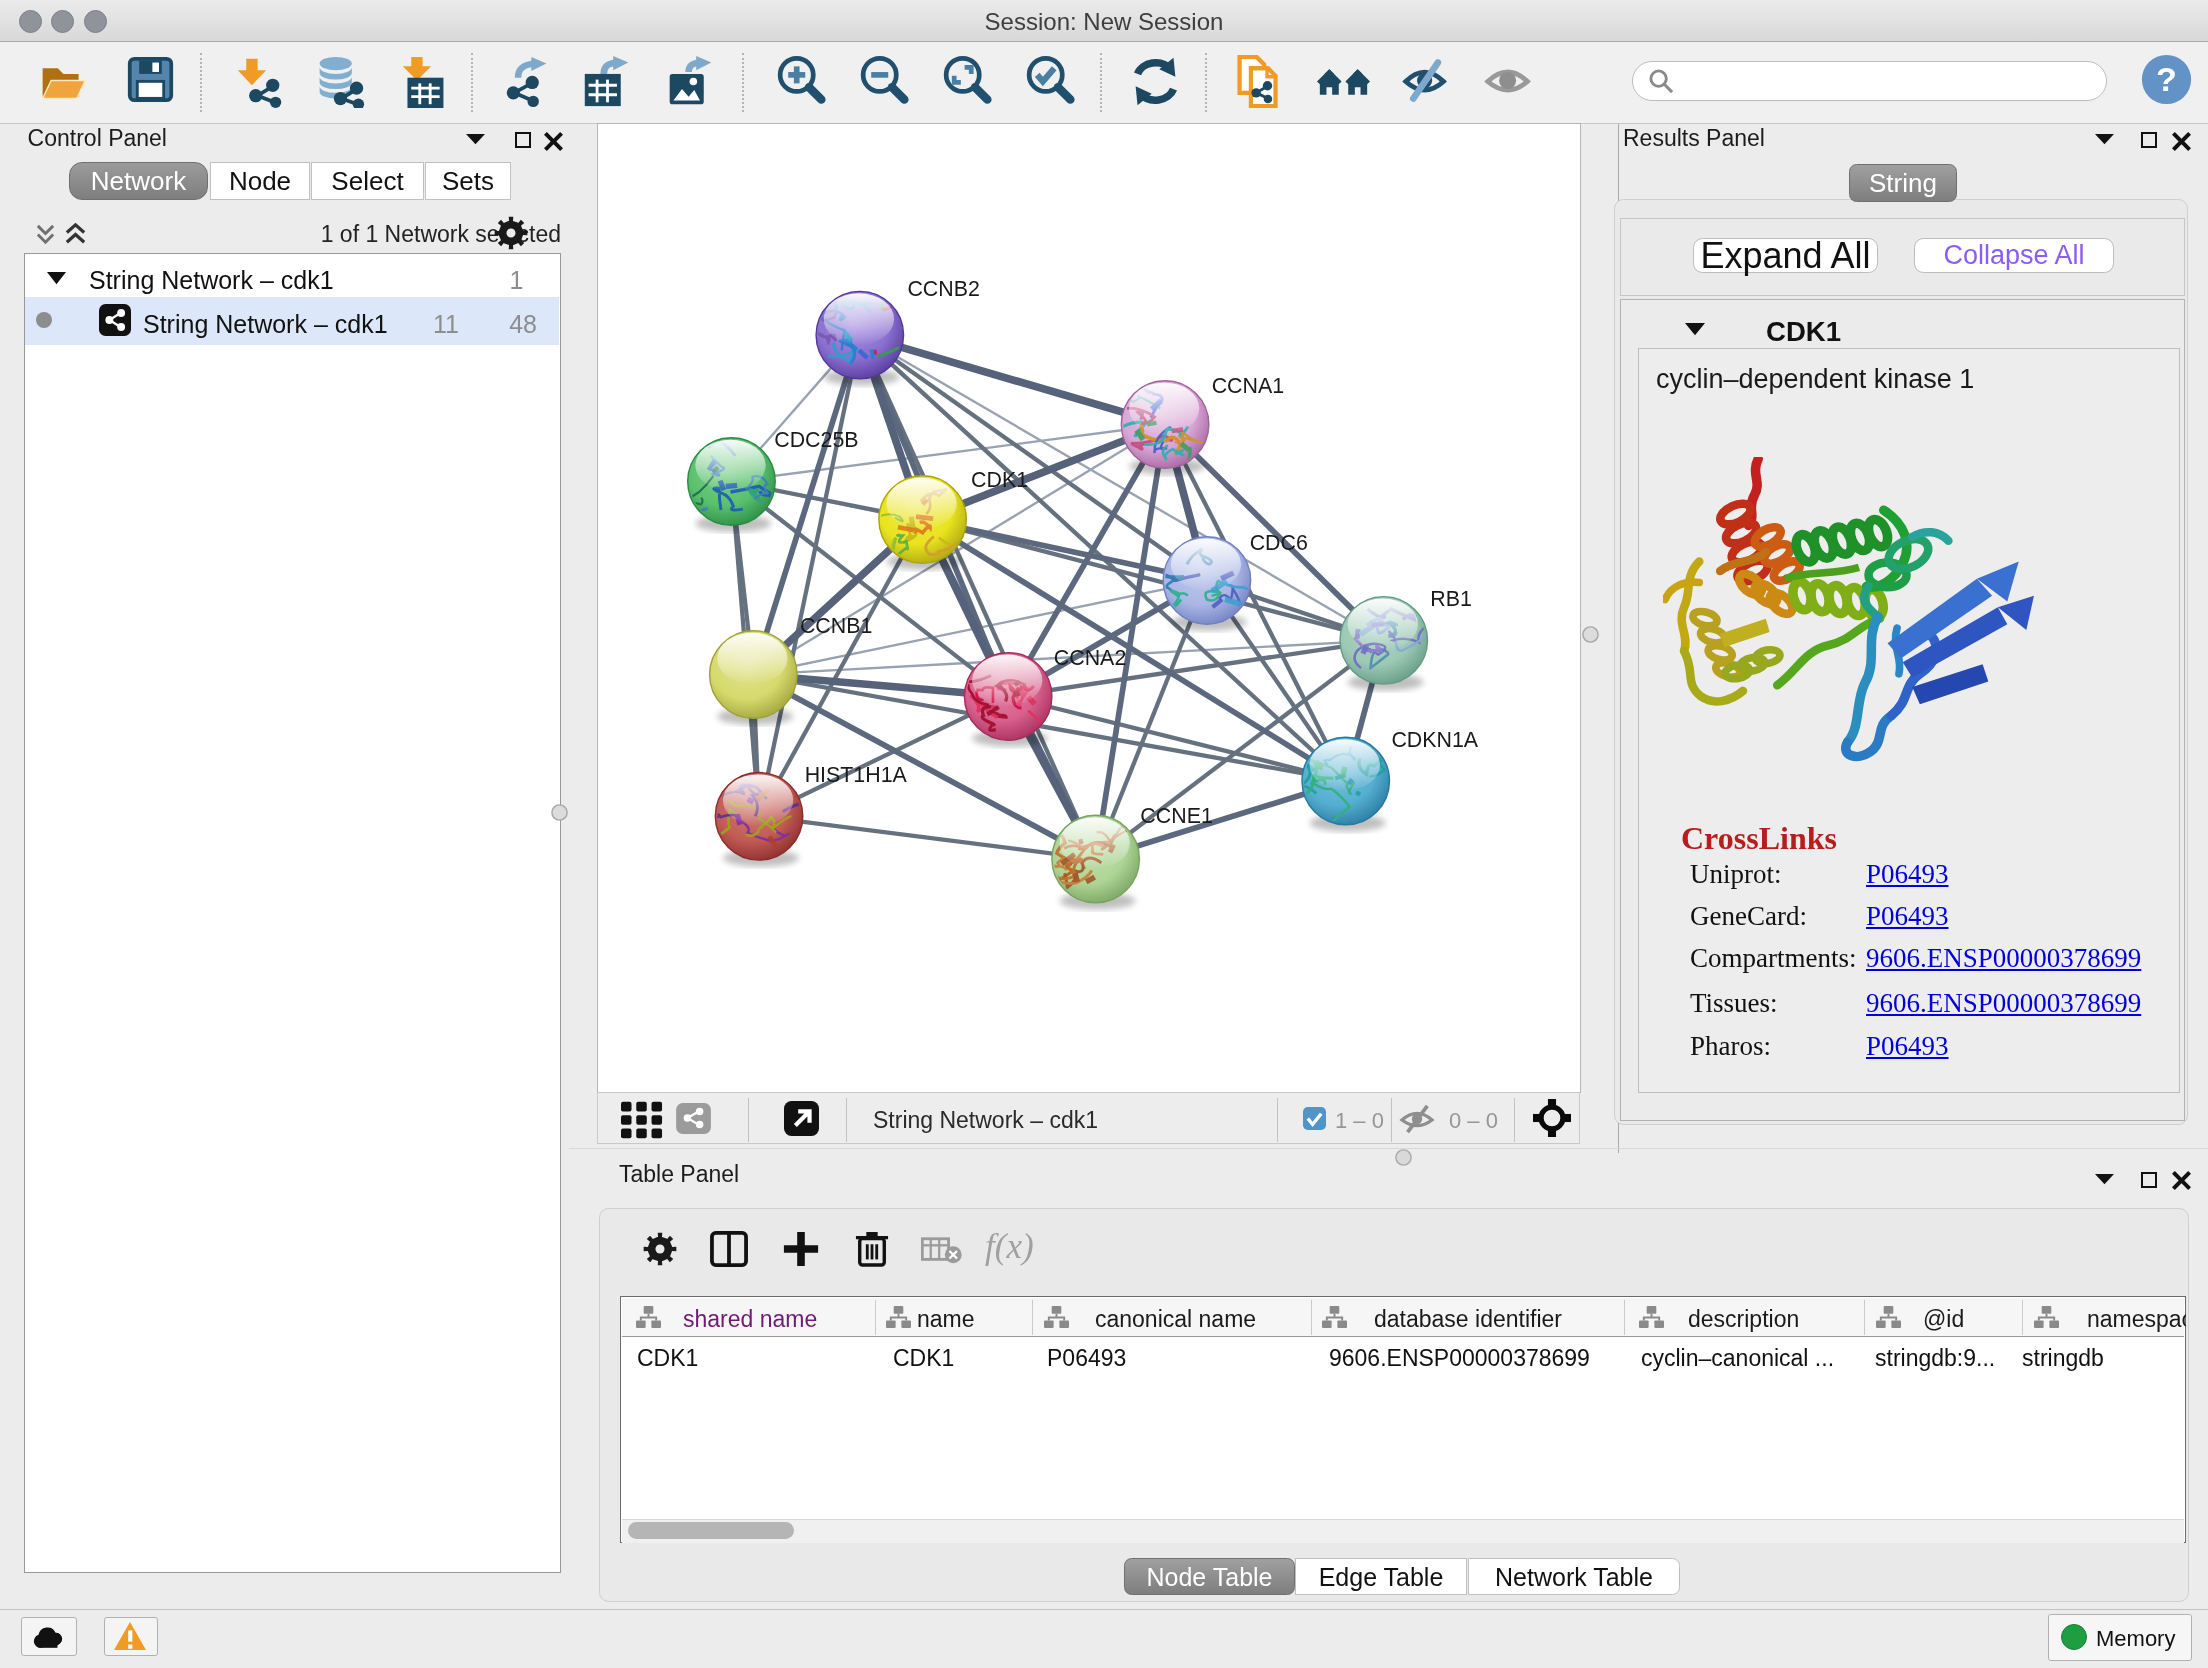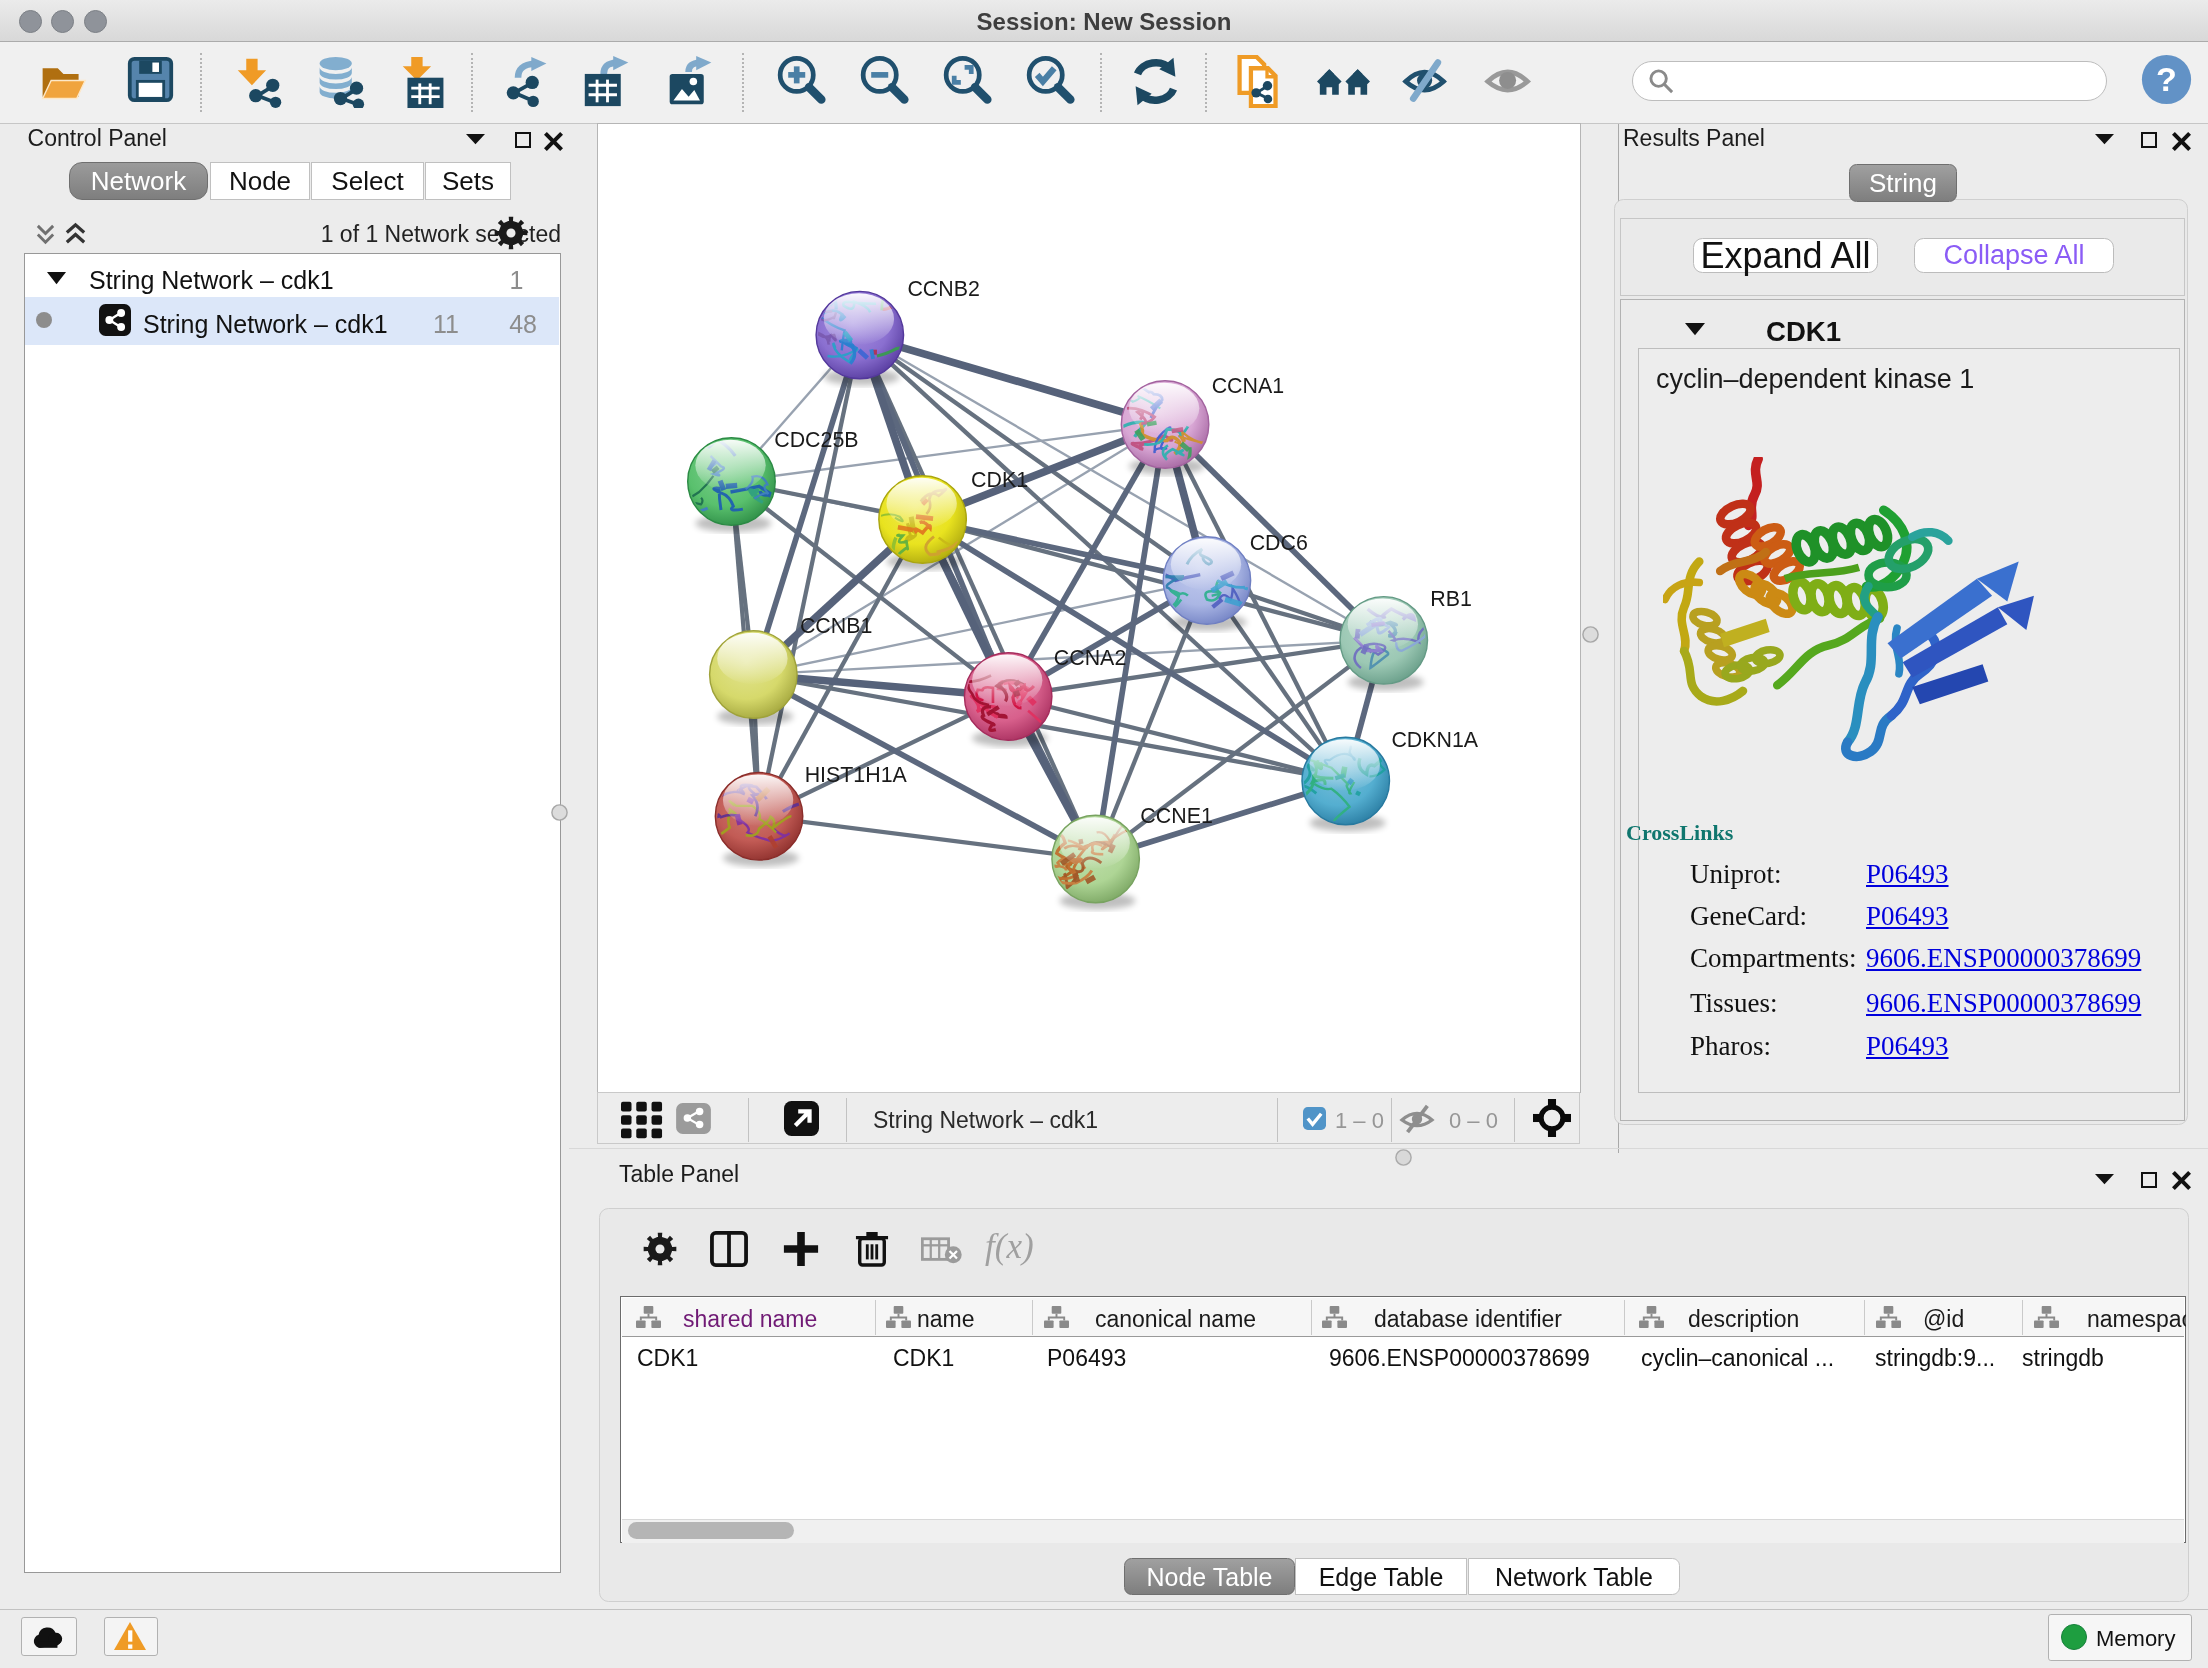--- a/index.html
+++ b/index.html
@@ -1,19 +1,19 @@
 <!DOCTYPE html>
 <html style="font-size:15px"><head><meta charset="utf-8">
 <style>
 html,body{margin:0;padding:0}
 body{width:2208px;height:1668px;position:relative;background:#ececec;font-family:"Liberation Sans",sans-serif;overflow:hidden;-webkit-font-smoothing:antialiased}
 .abs{position:absolute}
 .titlebar{left:0;top:0;width:2208px;height:41px;background:linear-gradient(#ebebeb,#d8d8d8);border-bottom:1px solid #ababab}
 .tl{width:21px;height:21px;border-radius:50%;background:#8f939a;border:1px solid #7c8086;top:9.5px}
-.wtitle{top:7.6px;left:0;width:2208px;text-align:center;font-size:24px;font-weight:bold;color:#3e3e3e}
+.wtitle{top:7.6px;left:0;width:2208px;text-align:center;font-size:24px;font-weight:normal;color:#3e3e3e}
 .toolbar{left:0;top:42px;width:2208px;height:81px;background:#f0f0f0;border-bottom:1px solid #c6c6c6}
 .ti{position:absolute;top:55px}
 .tsep{position:absolute;top:53px;height:59px;border-left:2.9px dotted #b4b4b4;width:0}
 .searchbox{left:1632px;top:61px;width:473px;height:38px;background:#fff;border:1.9px solid #bdbdbd;border-radius:21px}
 .panel-title{font-size:23px;color:#1c1c1c}
 .tab{position:absolute;top:162px;height:38px;box-sizing:border-box;border:1px solid #c0c0c0;background:#fff;color:#111;font-size:26px;text-align:center;line-height:37px}
 .tabsel{background:linear-gradient(#9b9b9b,#7e7e7e);color:#fff;border:1px solid #6f6f6f;border-radius:13px}
 .canvas{left:597px;top:123px;width:982px;height:968px;background:#fff;border:1px solid #b5b5b5;box-sizing:content-box}
 .cbar{left:597px;top:1092px;width:983px;height:52px;background:#ededed;border:1px solid #c9c9c9;box-sizing:border-box}
 .respanel{left:1618px;top:124px;width:591px;height:1029px;background:#ececec;border-left:1.9px solid #a9a9a9}
@@ -713,21 +713,21 @@
 <path d="M194 300 C 186 314 204 320 218 310 C 234 298 222 284 240 272" fill="none" stroke="#2a7ac4" stroke-width="10" stroke-linecap="round"></path>
 <path d="M240 272 C 260 256 252 240 270 228 C 288 216 292 200 282 188" fill="none" stroke="#2f63c9" stroke-width="10" stroke-linecap="round"></path>
 <path d="M246 180 C 240 200 252 210 248 228" fill="none" stroke="#2a86c4" stroke-width="8" stroke-linecap="round"></path>
 <path d="M236 196 L 330 128 L 346 146 L 250 212 z" fill="#3a70cf"></path>
 <path d="M330 128 l 44 -18 -12 42z" fill="#3a70cf"></path>
 <path d="M252 216 L 352 158 L 362 176 L 262 232 z" fill="#2f55c0"></path>
 <path d="M352 158 l 38 -12 -8 36z" fill="#2f55c0"></path>
 <path d="M262 242 L 336 218 L 342 236 L 270 260 z" fill="#2447b0"></path>
 <path d="M2 150 C 8 136 22 130 38 132" fill="none" stroke="#c8a414" stroke-width="8" stroke-linecap="round"></path>
 </svg>
-<div class="abs serif" style="left:1626px;top:820px;font-size:22px;font-weight:bold;color:#0f766e">CrossLinks</div>
+<div class="abs serif" style="left:1681px;top:820px;font-size:32px;font-weight:bold;color:#b91c1c">CrossLinks</div>
 <div class="abs serif" style="left:1690px;top:859px;font-size:27px;color:#111">Uniprot:</div>
 <div class="abs serif link" style="left:1866px;top:859px;font-size:27px">P06493</div>
 <div class="abs serif" style="left:1690px;top:901px;font-size:27px;color:#111">GeneCard:</div>
 <div class="abs serif link" style="left:1866px;top:901px;font-size:27px">P06493</div>
 <div class="abs serif" style="left:1690px;top:943px;font-size:27px;color:#111">Compartments:</div>
 <div class="abs serif link" style="left:1866px;top:943px;font-size:27px">9606.ENSP00000378699</div>
 <div class="abs serif" style="left:1690px;top:988px;font-size:27px;color:#111">Tissues:</div>
 <div class="abs serif link" style="left:1866px;top:988px;font-size:27px">9606.ENSP00000378699</div>
 <div class="abs serif" style="left:1690px;top:1031px;font-size:27px;color:#111">Pharos:</div>
 <div class="abs serif link" style="left:1866px;top:1031px;font-size:27px">P06493</div>

